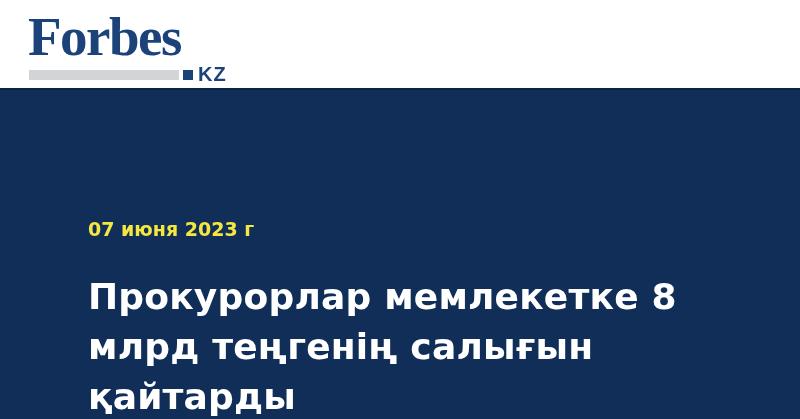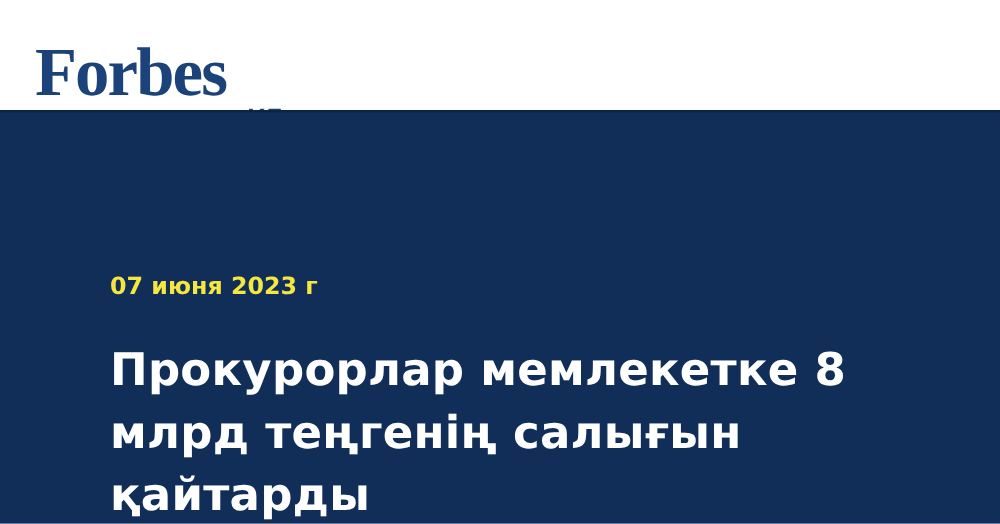--- a/index.html
+++ b/index.html
@@ -23,21 +23,20 @@
 
   
   .header-band {
     position: absolute;
     left: 0;
     top: 0;
     width: 800px;
     height: 88px;
     background: #ffffff;
     box-sizing: border-box;
-    margin-top: 21px;
   }
 
   .logo {
     position: absolute;
     left: 28px;
     top: 8px;
     width: 220px;
     height: 72px;
   }
 

